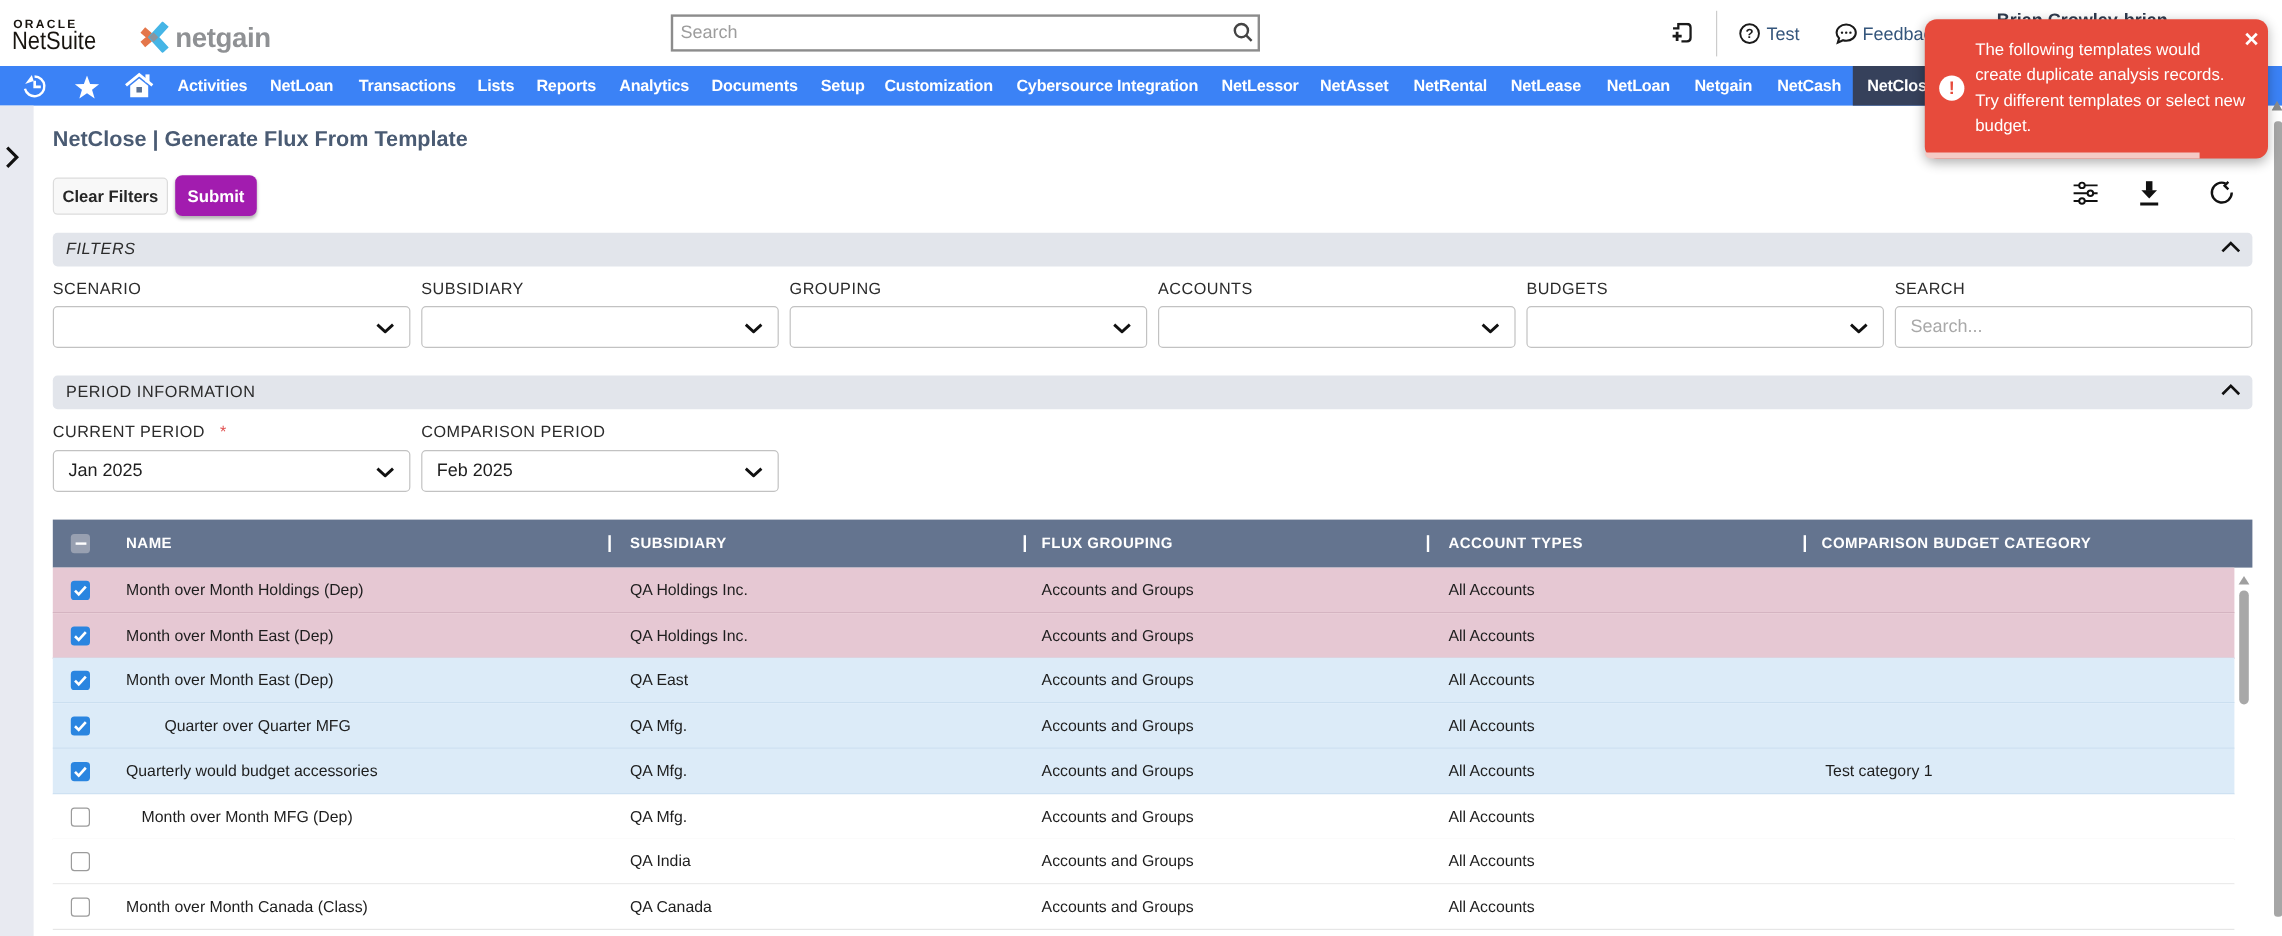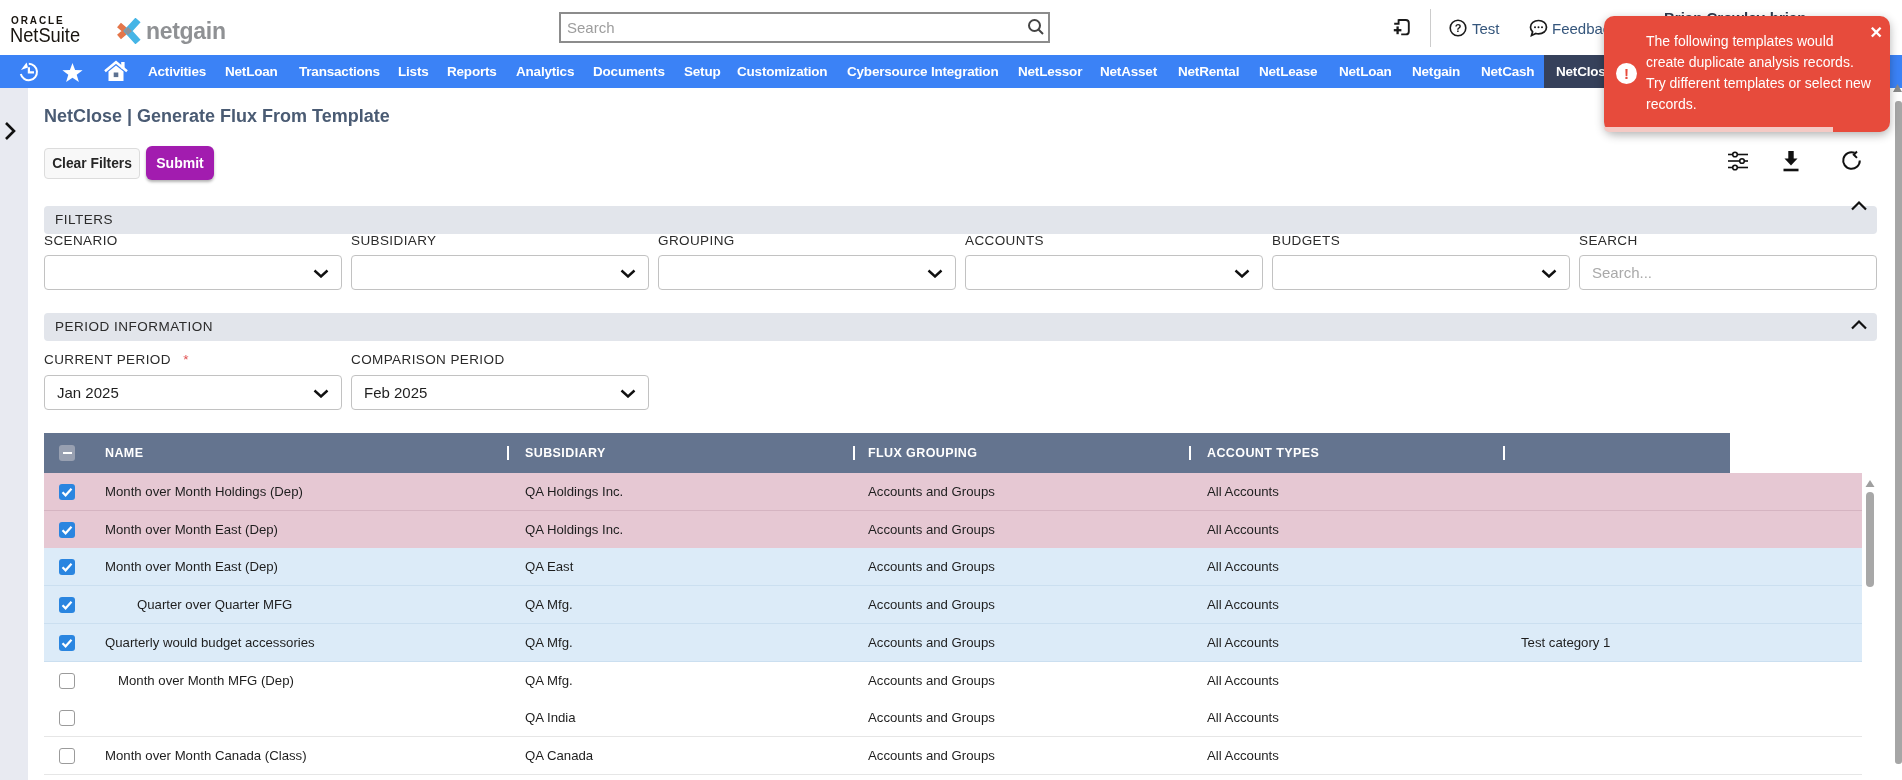--- a/index.html
+++ b/index.html
@@ -37,21 +37,21 @@
 
 .secbar { left:44px; width:1833px; height:28px; background:#e2e5eb; border-radius:4px;
   font-size:13.5px; color:#2b2b2b; line-height:28px; padding-left:11px; letter-spacing:0.5px; }
 .filterlabel { font-size:13.5px; color:#2b2b2b; letter-spacing:0.4px; }
 .dd { height:35px; border:1px solid #c2c2c2; border-radius:4px; background:#fff; }
 .dd .val { position:absolute; left:12px; top:8px; font-size:15px; color:#1f1f1f; }
 .dd svg { position:absolute; right:12px; top:13px; }
 .ph { color:#a9a9a9 !important; }
 
 
-#thead { left:44px; top:433px; width:1686px; height:40px; background:#64748f; }
+#thead { left:44px; top:433px; width:1833px; height:40px; background:#64748f; }
 .th { position:absolute; top:0; height:40px; line-height:40px; color:#fff; font-weight:700; font-size:12.5px; letter-spacing:0.4px; }
 .thsep { position:absolute; top:13px; width:2px; height:14px; background:#fff; }
 .row { position:absolute; left:44px; width:1818px; height:38px; }
 .cell { position:absolute; top:0; height:38px; line-height:38px; font-size:13.2px; color:#1e1e1e; white-space:nowrap; }
 .cbx { position:absolute; left:15px; top:11px; width:16px; height:16px; border-radius:3px; }
 .cbx.on { background:#2a85e0; }
 .cbx.off { background:#fff; border:1px solid #9b9b9b; }
 
 
 #toast { left:1604px; top:16px; width:286px; height:116px; background:#e74b3c; border-radius:10px;
@@ -159,21 +159,21 @@
   <svg class="abs" style="left:1782px; top:149px;" width="18" height="24" viewBox="0 0 18 24">
     <rect x="6.3" y="2" width="5.4" height="8" fill="#111"></rect>
     <polygon points="2.5,9.5 15.5,9.5 9,16.5" fill="#111"></polygon>
     <line x1="1.5" y1="21" x2="16.5" y2="21" stroke="#111" stroke-width="2.6"></line>
   </svg>
   <svg class="abs" style="left:1841px; top:150px;" width="21" height="21" viewBox="0 0 21 21">
     <path d="M18.8,10.5 A8.3,8.3 0 1 1 13.6,2.8" fill="none" stroke="#111" stroke-width="2"></path>
     <polyline points="13.5,0.5 13.5,5 18,5" fill="none" stroke="#111" stroke-width="2" transform="rotate(45 13.5 4)"></polyline>
   </svg>
 
-  <div class="abs secbar" style="top:206px;">FILTERS</div>
+  <div class="abs secbar" style="top:194px;font-style:italic;">FILTERS</div>
   <svg class="abs" style="left:1850px; top:200px;" width="18" height="12" viewBox="0 0 18 12">
     <polyline points="2,9.5 9,2.5 16,9.5" fill="none" stroke="#111" stroke-width="2.2"></polyline>
   </svg>
   <div class="abs filterlabel" style="left:44px; top:233px;">SCENARIO</div>
   <div class="abs filterlabel" style="left:351px; top:233px;">SUBSIDIARY</div>
   <div class="abs filterlabel" style="left:658px; top:233px;">GROUPING</div>
   <div class="abs filterlabel" style="left:965px; top:233px;">ACCOUNTS</div>
   <div class="abs filterlabel" style="left:1272px; top:233px;">BUDGETS</div>
   <div class="abs filterlabel" style="left:1579px; top:233px;">SEARCH</div>
 
@@ -230,20 +230,21 @@
       <div style="position:absolute; left:3.5px; top:7px; width:9px; height:2.4px; background:#fff;"></div>
     </div>
     <div class="th" style="left:61px;">NAME</div>
     <div class="thsep" style="left:463px;"></div>
     <div class="th" style="left:481px;">SUBSIDIARY</div>
     <div class="thsep" style="left:809px;"></div>
     <div class="th" style="left:824px;">FLUX GROUPING</div>
     <div class="thsep" style="left:1145px;"></div>
     <div class="th" style="left:1163px;">ACCOUNT TYPES</div>
     <div class="thsep" style="left:1459px;"></div>
+    <div class="th" style="left:1474px;">COMPARISON BUDGET CATEGORY</div>
   </div>
 
   <div id="rows">
   <div class="row" style="top:473.0px; background:#e6c8d3; border-bottom:1px solid #d5b4c1;">
   <div class="cbx on"><svg width="16" height="16" viewBox="0 0 16 16">
             <polyline points="3.5,8.2 6.6,11.3 12.5,4.8" fill="none" stroke="#fff" stroke-width="2.2"></polyline>
           </svg></div>
   <div class="cell" style="left:61px;">Month over Month Holdings (Dep)</div>
   <div class="cell" style="left:481px;">QA Holdings Inc.</div>
   <div class="cell" style="left:824px;">Accounts and Groups</div>
@@ -317,17 +318,17 @@
       <polygon points="4.5,1 9,9 0,9" fill="#8a8a8a"></polygon>
     </svg>
   <div class="abs" style="left:1895px; top:101px; width:7px; height:663px; background:#a6a6a6; border-radius:3px;"></div>
 
   <div class="abs" id="toast">
     <div class="x">✕</div>
     <div id="ticon">!</div>
     <div class="line" style="top:17px;">The following templates would</div>
     <div class="line" style="top:38px;">create duplicate analysis records.</div>
     <div class="line" style="top:59px;">Try different templates or select new</div>
-    <div class="line" style="top:80px;">records.</div>
+    <div class="line" style="top:80px;">budget.</div>
     <div id="tprog"></div>
   </div>
 
 </div>
 
 </body></html>

